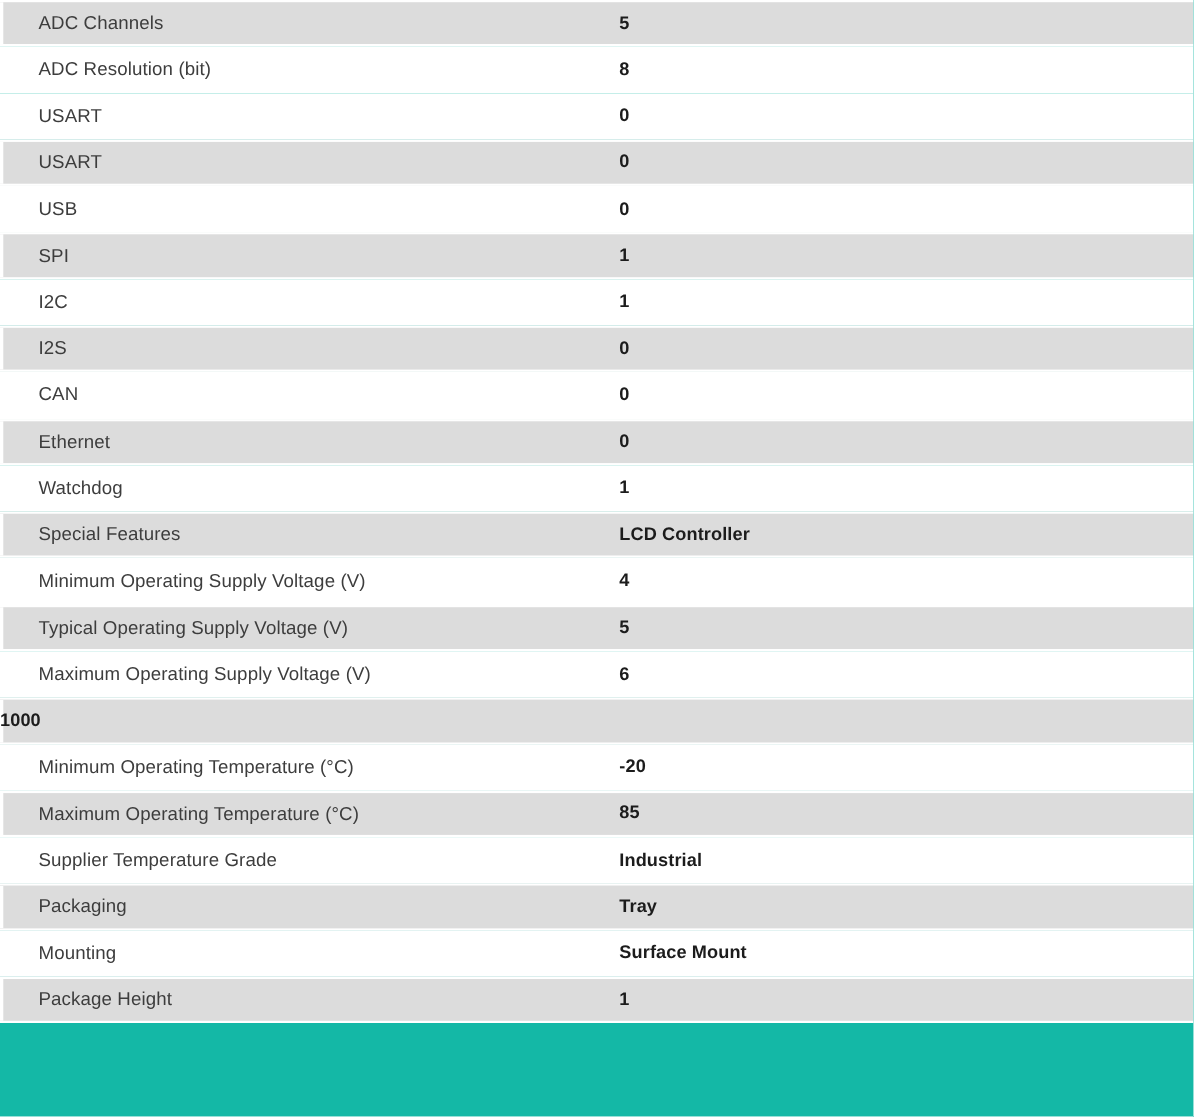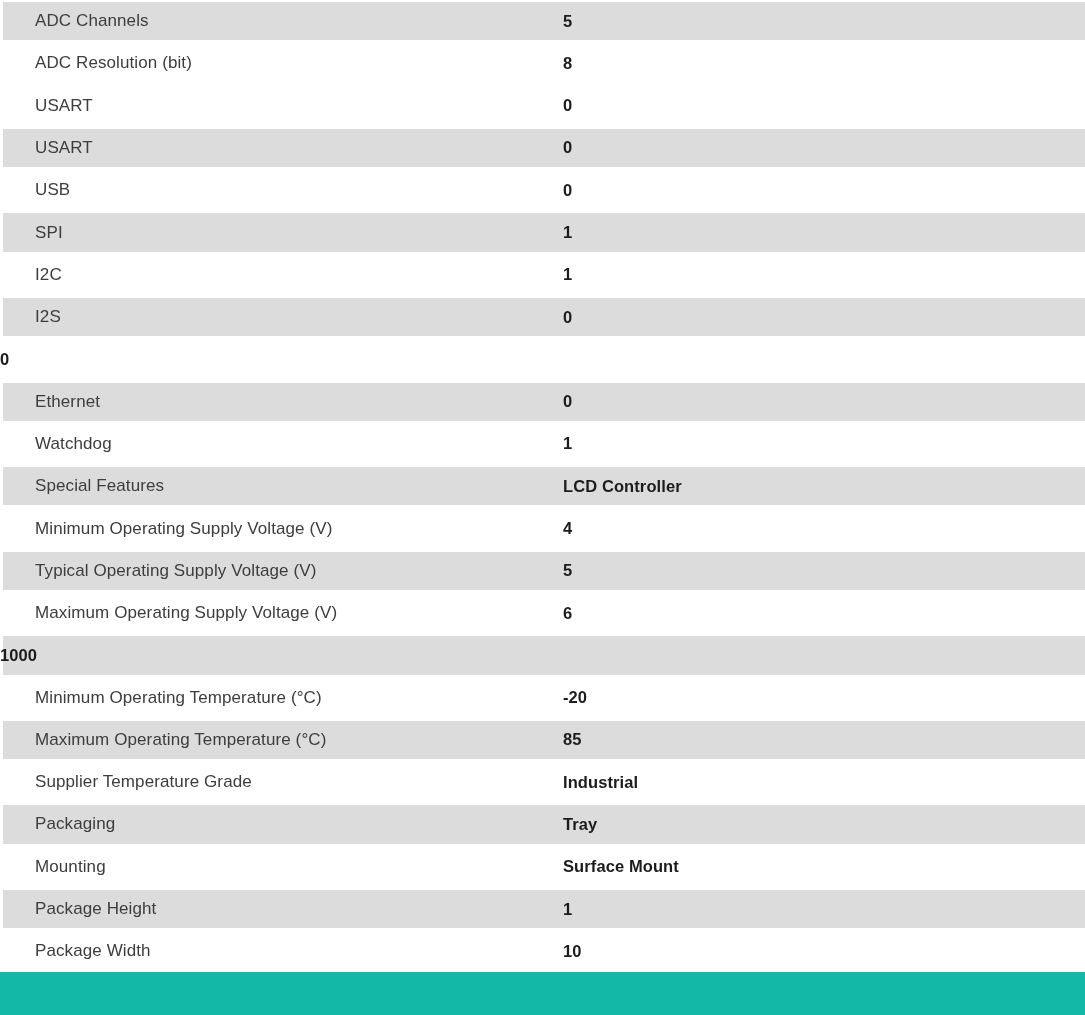--- a/index.html
+++ b/index.html
@@ -86,20 +86,21 @@
     <div class="spec-cell-label">I2C</div>
     <div class="spec-cell-value">1</div>
   </div>
 
   <div class="spec-row striped">
     <div class="spec-cell-label">I2S</div>
     <div class="spec-cell-value">0</div>
   </div>
 
   <div class="spec-row">
+    <div class="spec-cell-label">CAN</div>
     <div class="spec-cell-value">0</div>
   </div>
 
   <div class="spec-row striped">
     <div class="spec-cell-label">Ethernet</div>
     <div class="spec-cell-value">0</div>
   </div>
 
   <div class="spec-row">
     <div class="spec-cell-label">Watchdog</div>
@@ -153,17 +154,13 @@
   <div class="spec-row">
     <div class="spec-cell-label">Mounting</div>
     <div class="spec-cell-value">Surface Mount</div>
   </div>
 
   <div class="spec-row striped">
     <div class="spec-cell-label">Package Height</div>
     <div class="spec-cell-value">1</div>
   </div>
 
-  <div class="spec-row">
-    <div class="spec-cell-label">Package Width</div>
-    <div class="spec-cell-value">10</div>
-  </div>
 </div>
 
 </body></html>

